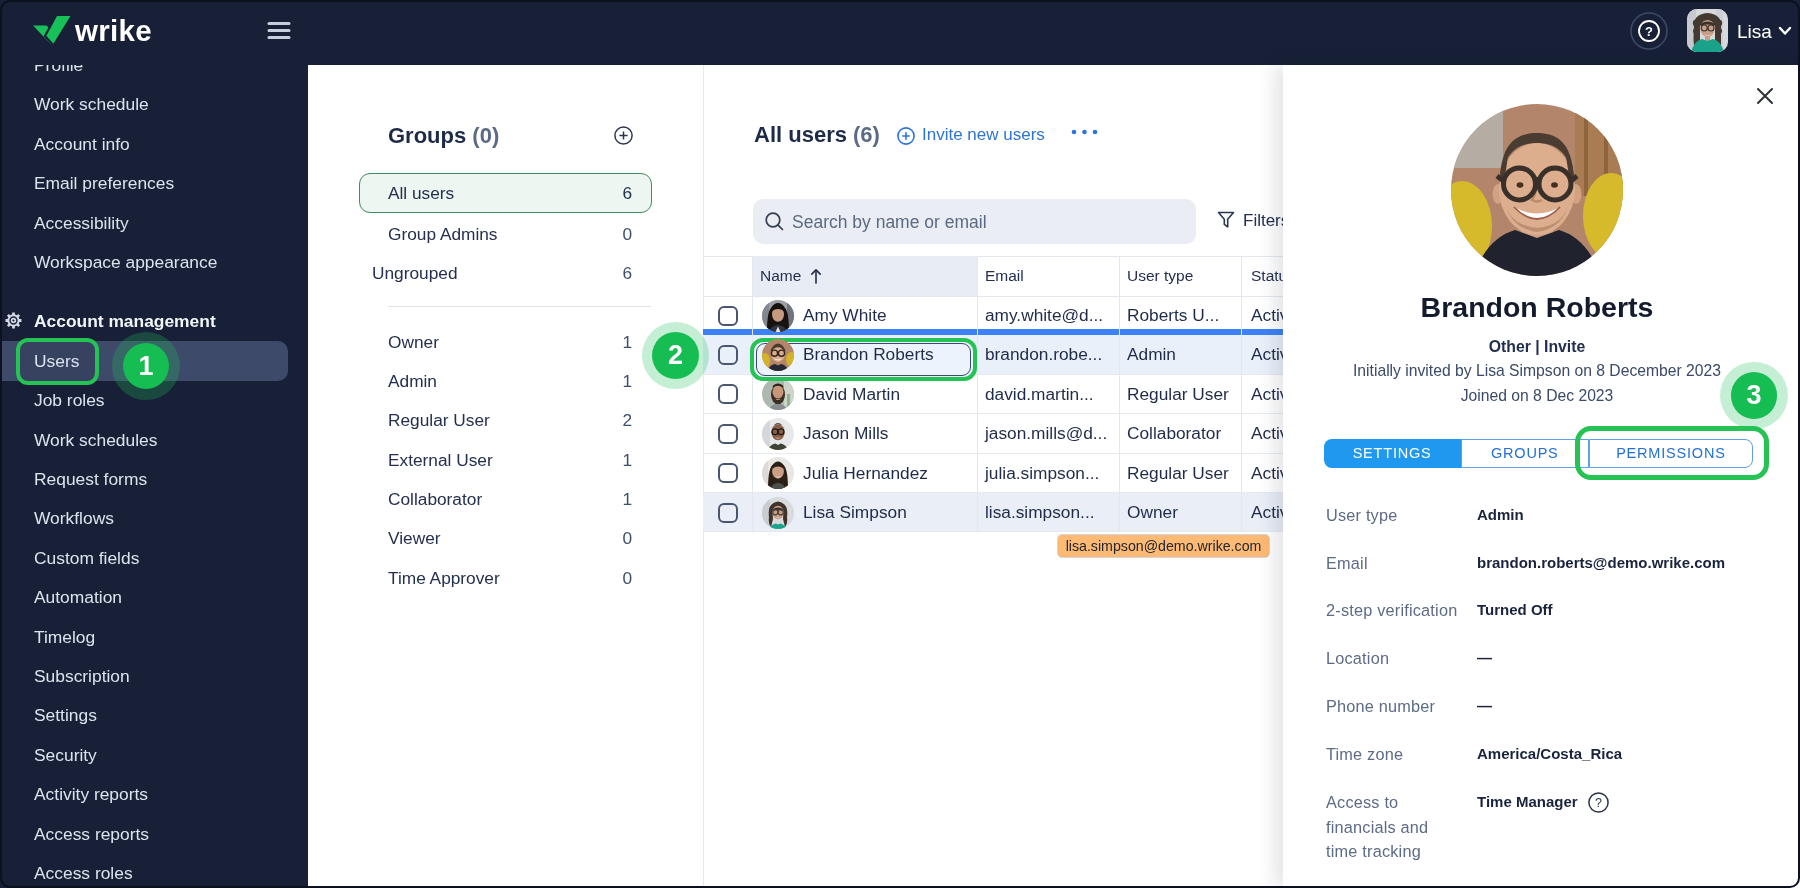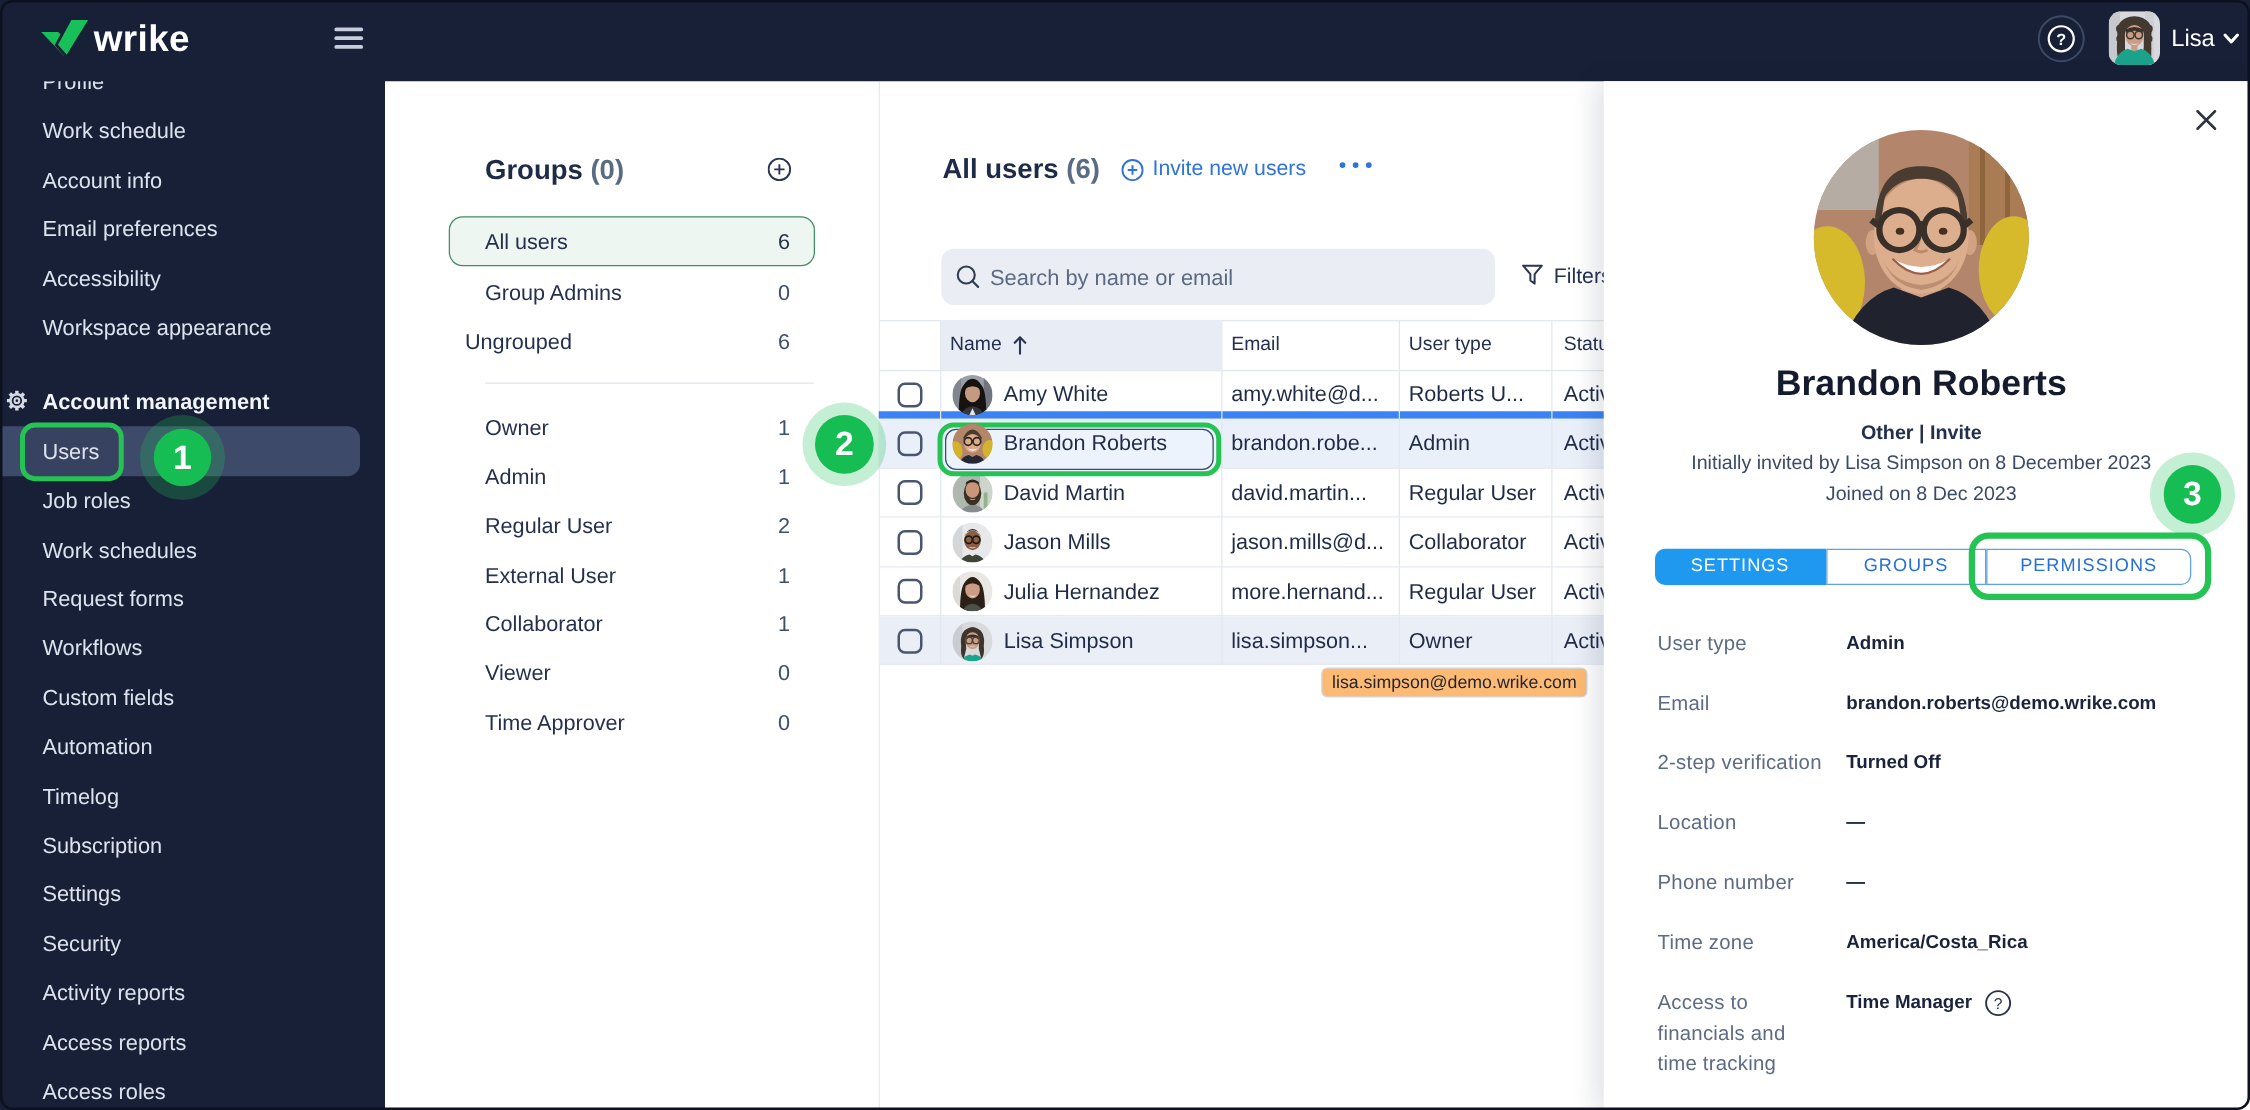--- a/index.html
+++ b/index.html
@@ -309,21 +309,21 @@
             <rect width="32" height="32" fill="#e9e7e4"></rect>
             <rect x="0" width="6" height="32" fill="#dcdad6"></rect>
             <path d="M6 32 Q6 13 10 8.5 Q13 4.5 16 4.5 Q19 4.5 22 8.5 Q26 13 26 32 Z" fill="#2b1f16"></path>
             <ellipse cx="16" cy="14.5" rx="5.9" ry="7.2" fill="#cb9d84"></ellipse>
             <path d="M10.5 11.5 Q16 7.5 21.5 11.5 L21 8.5 Q18.5 5.8 16 5.8 Q13.5 5.8 11 8.5 Z" fill="#2b1f16"></path>
             <path d="M13 19.2 Q16 21.6 19 19.2 Q16 20.4 13 19.2 Z" fill="#f5f0ea"></path>
             <path d="M8 32 Q10 27 15 26 L17 26 Q22 27 24 32 Z" fill="#4b5049"></path>
           </g>
         </svg>
     <div class="cell" style="left:100px;top:0;">Julia Hernandez</div>
-    <div class="cell" style="left:282px;top:0;">more.hernand...</div>
+    <div class="cell" style="left:282px;top:0;">julia.simpson...</div>
     <div class="cell" style="left:424px;top:0;">Regular User</div>
     <div class="cell" style="left:548px;top:0;">Active</div>
   </div>
 
   <div class="ab" style="left:0;top:428px;width:1097px;height:39.4px;border-bottom:1px solid #e6eaf0;box-sizing:border-box;background:#e9eef7;">
     <div class="ab" style="left:15px;top:9.5px;width:20px;height:20px;border:2px solid #4a5670;border-radius:6px;box-sizing:border-box;"></div>
     <svg class="ab" style="left:59px;top:3.7px;" width="32" height="32" viewBox="0 0 32 32">
           <defs>
             <clipPath id="a6">
               <circle cx="16" cy="16" r="16"></circle>

